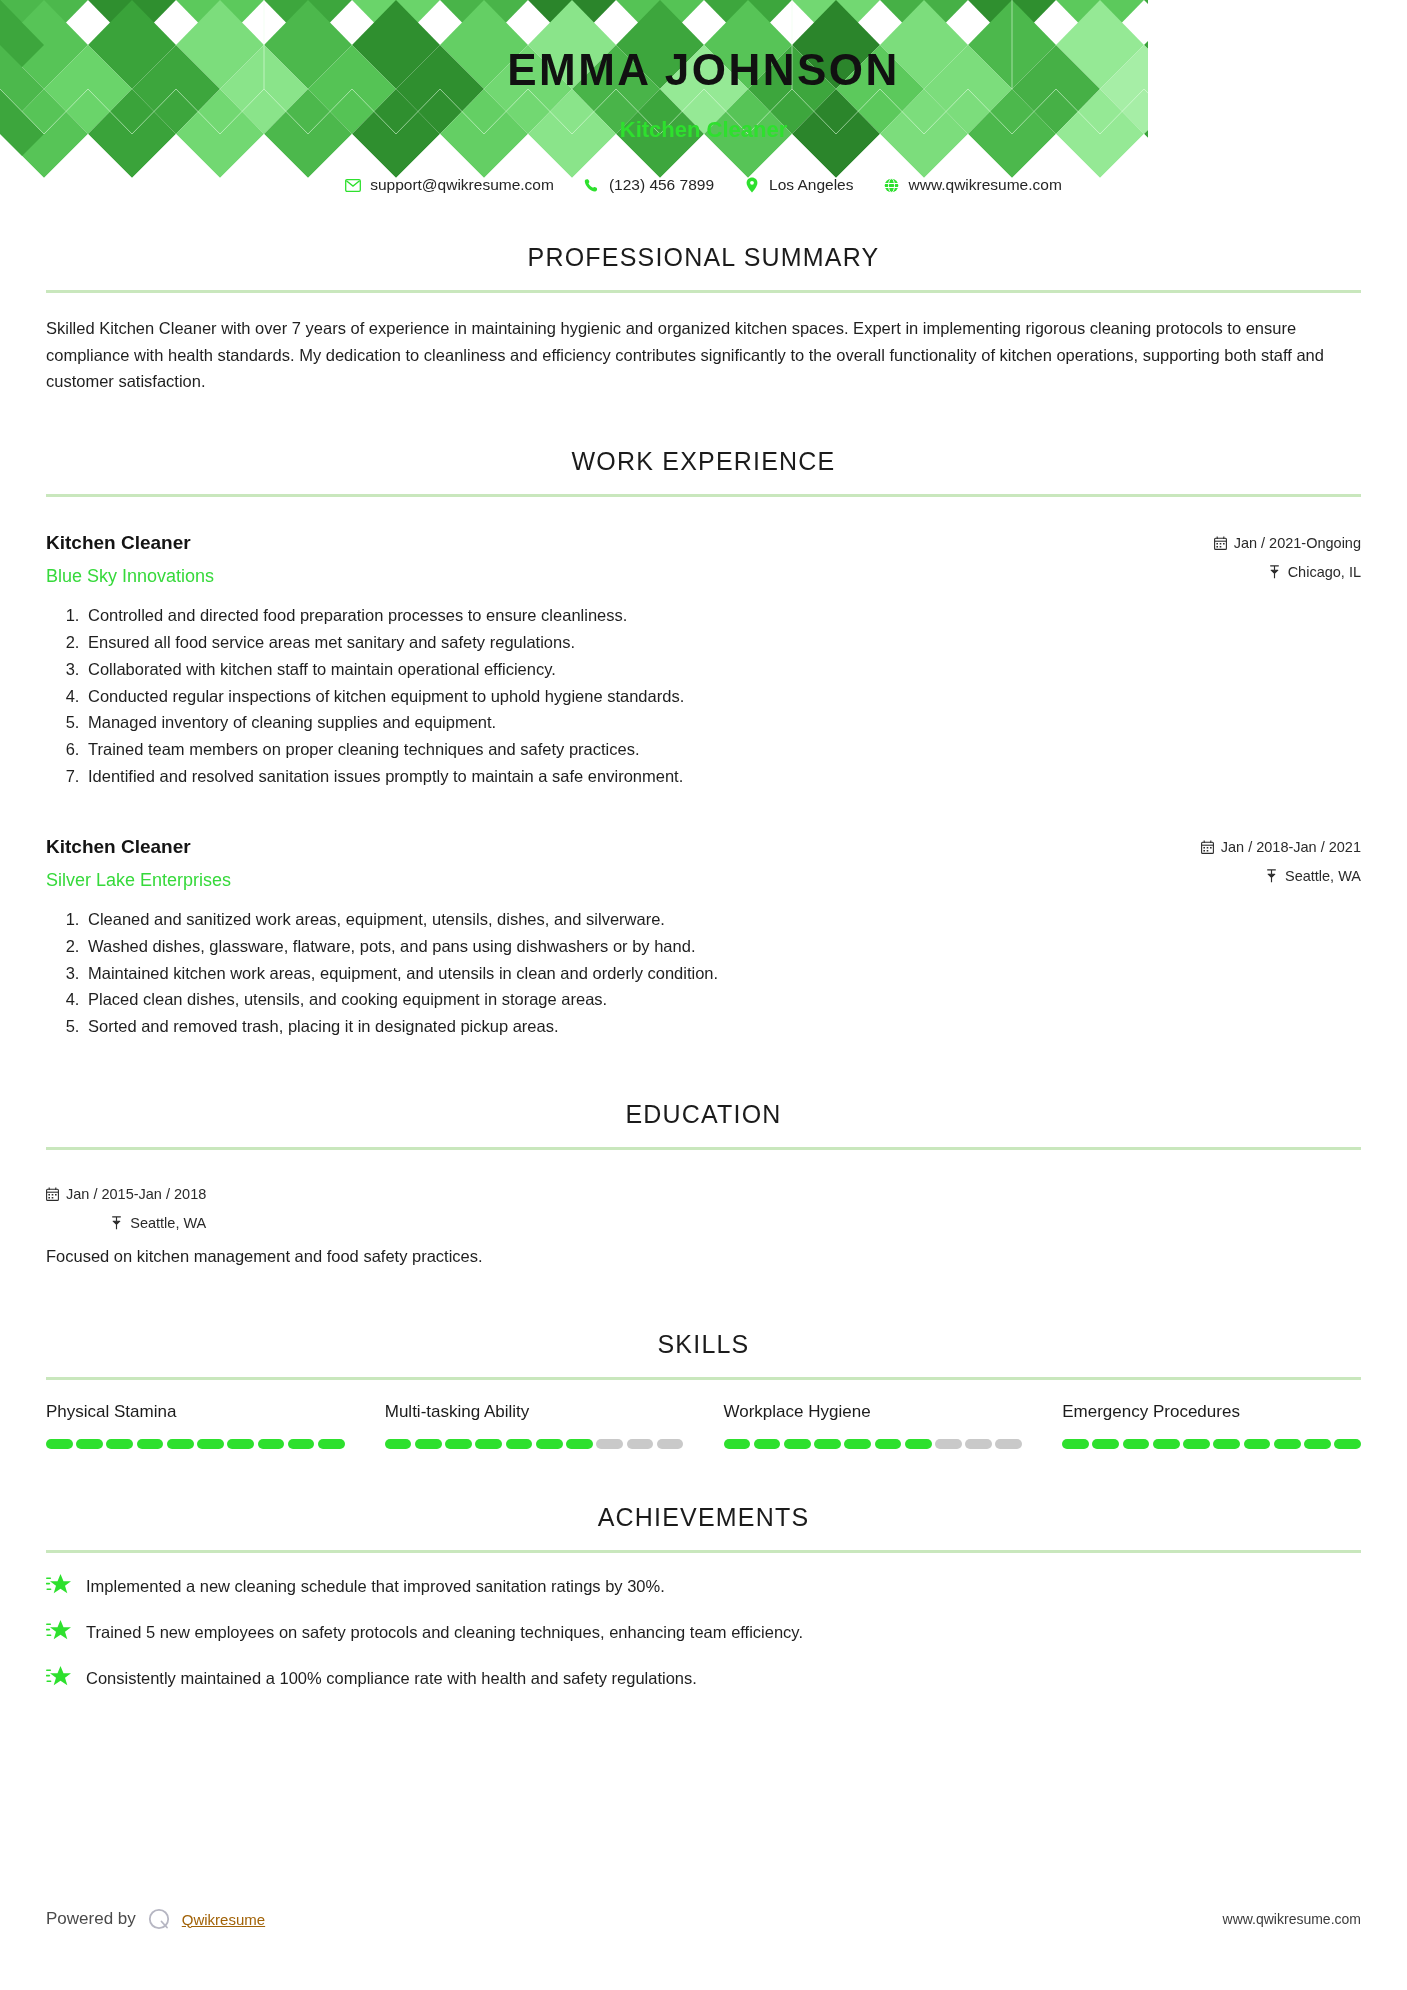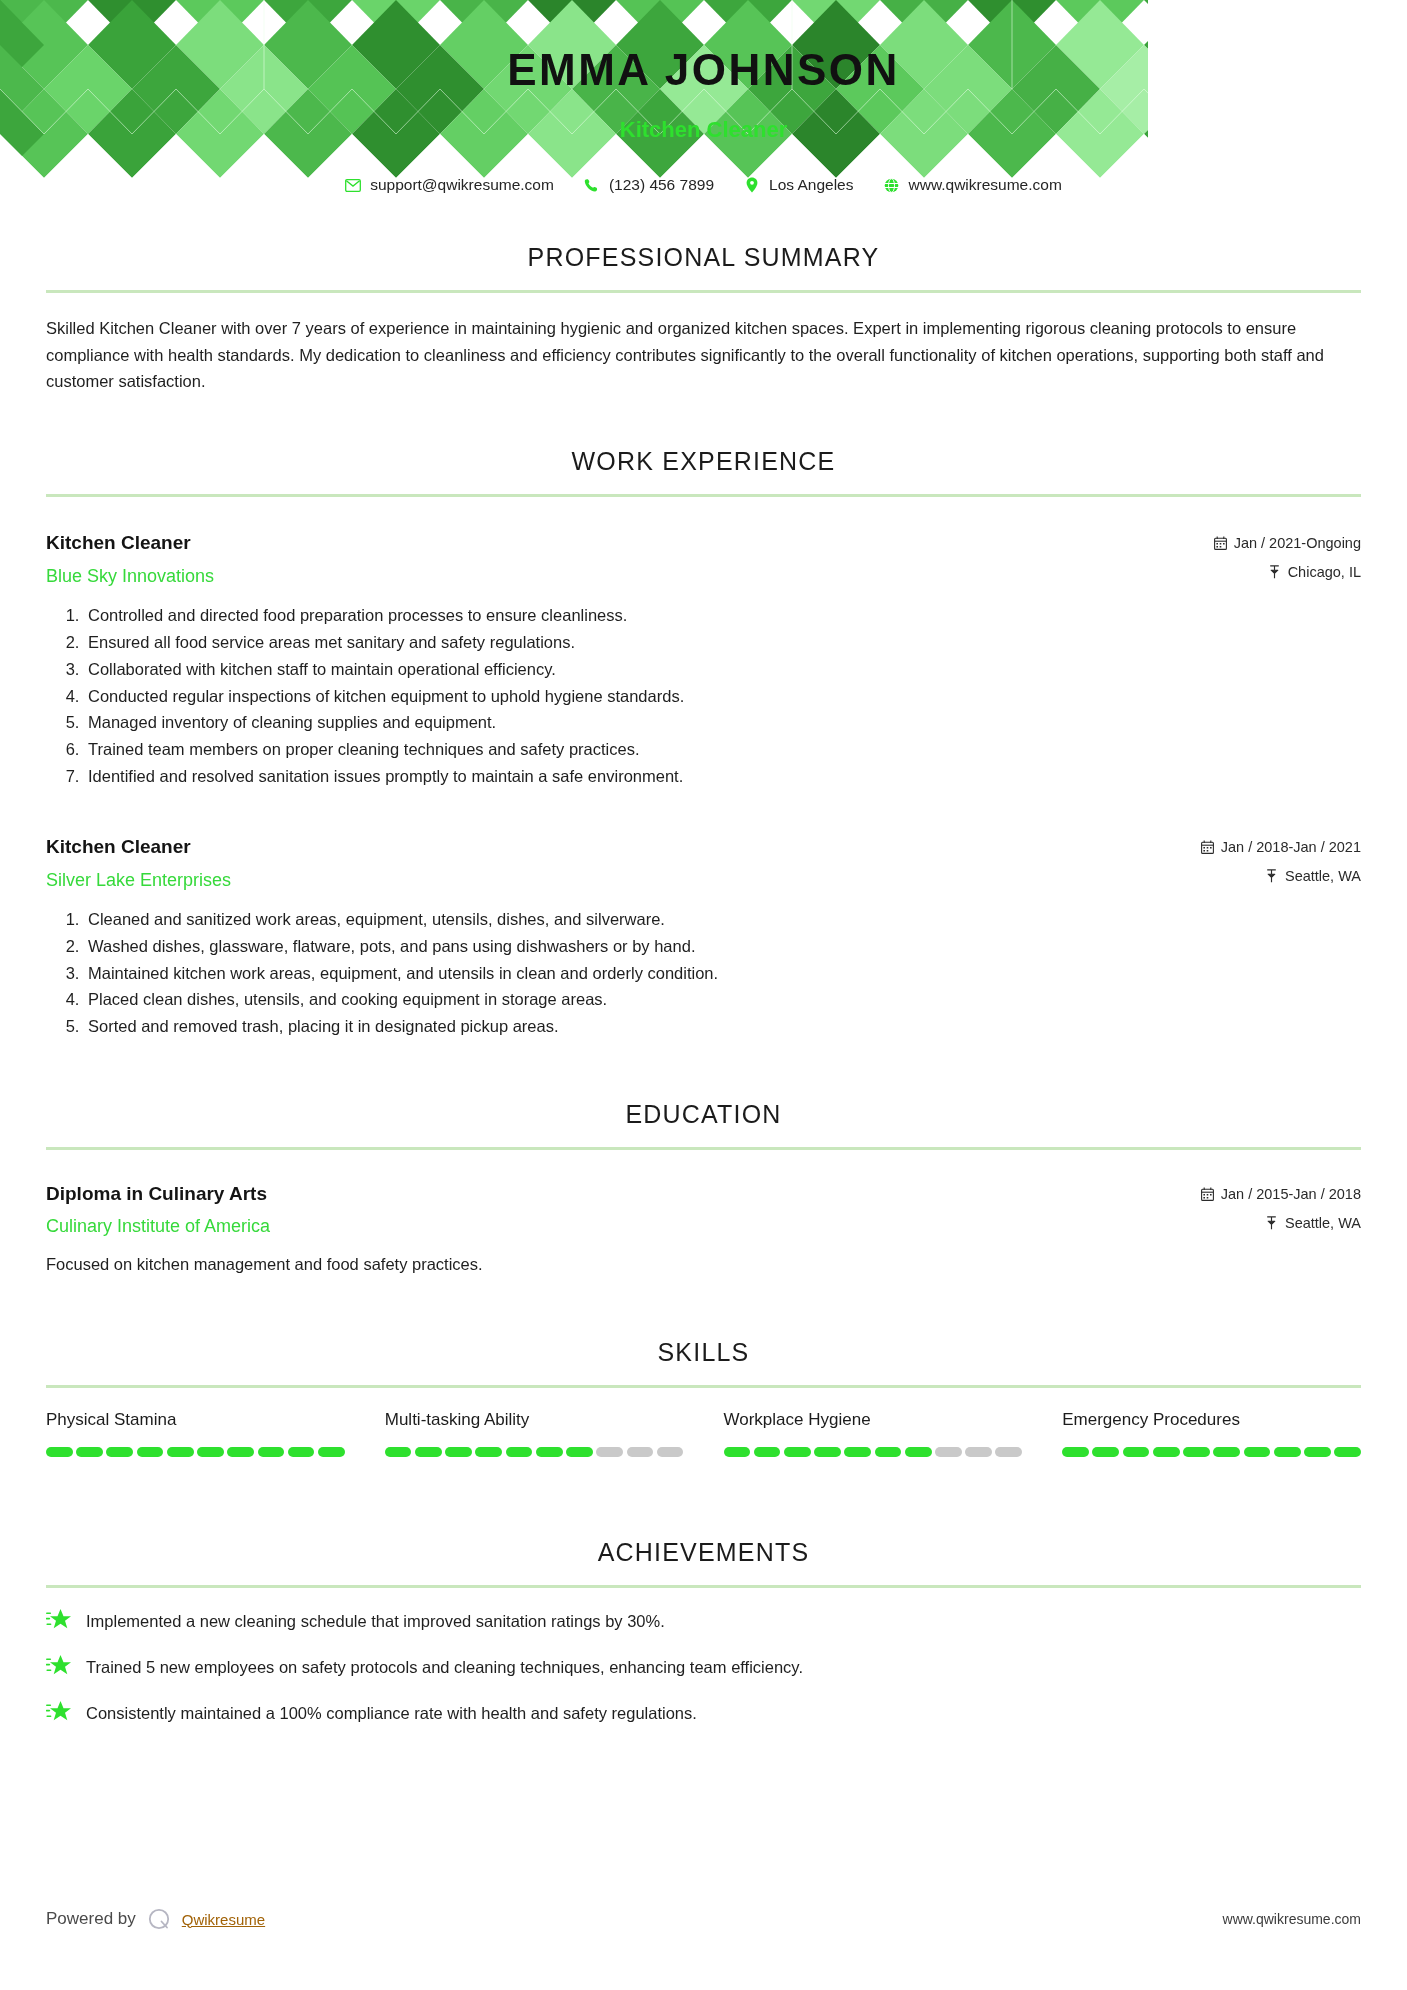--- a/index.html
+++ b/index.html
@@ -270,21 +270,21 @@
   }
 
   
   .sp-summary-title { margin-top: 30px; }
   .sp-work-title { margin-top: 52px; }
   .sp-entry1 { margin-top: 34px; }
   .sp-entry2 { margin-top: 48px; }
   .sp-edu-title { margin-top: 62px; }
   .sp-edu-entry { margin-top: 32px; }
   .sp-skills-title { margin-top: 62px; }
-  .sp-ach-title { margin-top: 81px; }
+  .sp-ach-title { margin-top: 54px; }
 </style>
 </head>
 <body>
 
 <div class="header">
 
   <div class="header-pattern">
     <svg width="1407" height="178" viewBox="0 0 1407 178" xmlns="http://www.w3.org/2000/svg">
       <defs>
         <clipPath id="bannerClip">
@@ -557,24 +557,20 @@
       </ol>
     </div>
   </div>
 
   <div class="section sp-edu-title">
     <div class="section-title">EDUCATION</div>
     <div class="section-rule"></div>
 
     <div class="entry sp-edu-entry">
       <div class="entry-head">
-        <div class="entry-left">
-          <div class="entry-role">Diploma in Culinary Arts</div>
-          <div class="entry-org">Culinary Institute of America</div>
-        </div>
         <div class="entry-right">
           <div class="meta-line">
             <span class="meta-icon">
               <svg width="13" height="14" viewBox="0 0 13 14">
                   <rect x="0.6" y="2.2" width="11.8" height="11.2" rx="1" fill="none" stroke="#2b2b2b" stroke-width="1.1"></rect>
                   <path d="M0.6 5.2 H12.4" stroke="#2b2b2b" stroke-width="1.1"></path>
                   <path d="M3.2 0.6 V3 M9.8 0.6 V3" stroke="#2b2b2b" stroke-width="1.1"></path>
                   <g fill="#2b2b2b">
                     <rect x="2.4" y="7" width="1.6" height="1.5"></rect>
                     <rect x="5.7" y="7" width="1.6" height="1.5"></rect>

